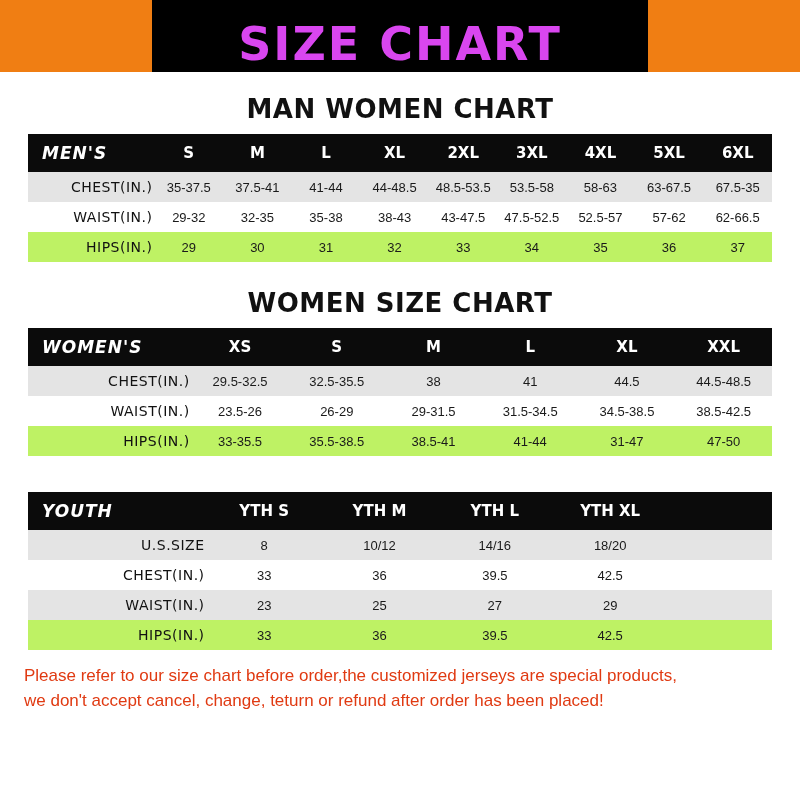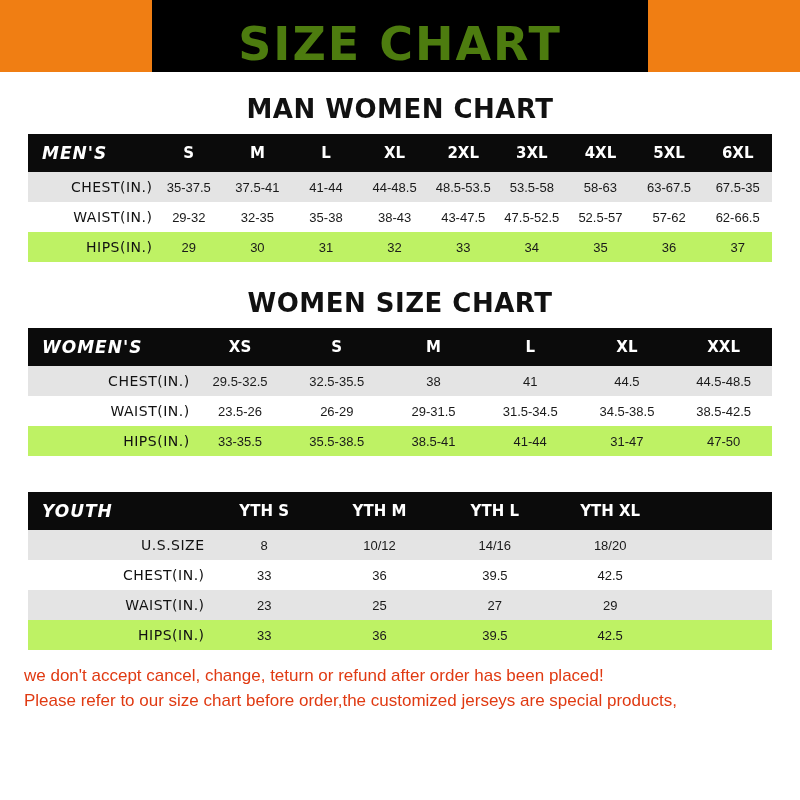--- a/index.html
+++ b/index.html
@@ -34,21 +34,21 @@
     top: 0;
     height: 100%;
     width: 152px;
     background: #F07E13;
   }
   .banner .orange-left { left: 0; }
   .banner .orange-right { right: 0; }
   .banner-title {
     position: relative;
     z-index: 2;
-    color: #4d7c0f;
+    color: #d946ef;
     font-size: 46px;
     font-weight: bold;
     letter-spacing: 2px;
     font-family: "DejaVu Sans", sans-serif;
     white-space: nowrap;
     margin-top: 16px;
   }
 
   
   .section-title {
@@ -284,17 +284,17 @@
           <td>36</td>
           <td>39.5</td>
           <td>42.5</td>
           <td></td>
         </tr>
       </tbody>
     </table>
   </div>
 
   <div class="note">
+    <div>Please refer to our size chart before order,the customized jerseys are special products,</div>
     <div>we don't accept cancel, change, teturn or refund after order has been placed!</div>
-    <div>Please refer to our size chart before order,the customized jerseys are special products,</div>
   </div>
 
 </div>
 
 </body></html>

